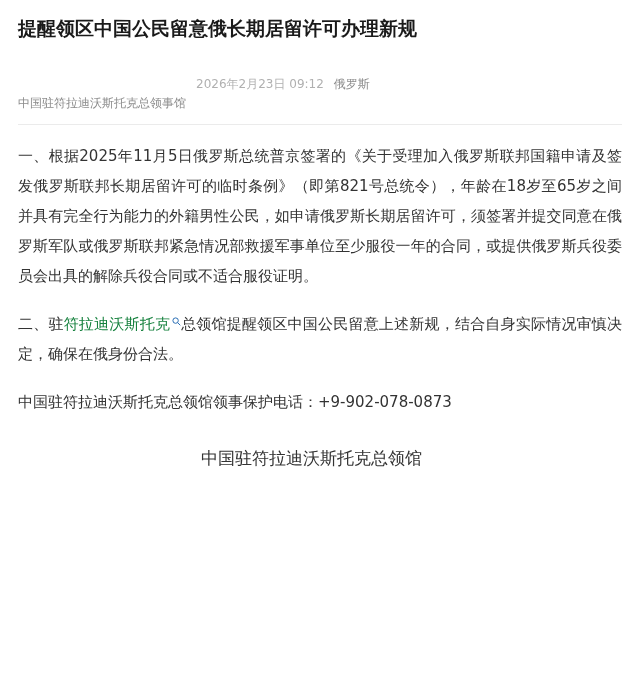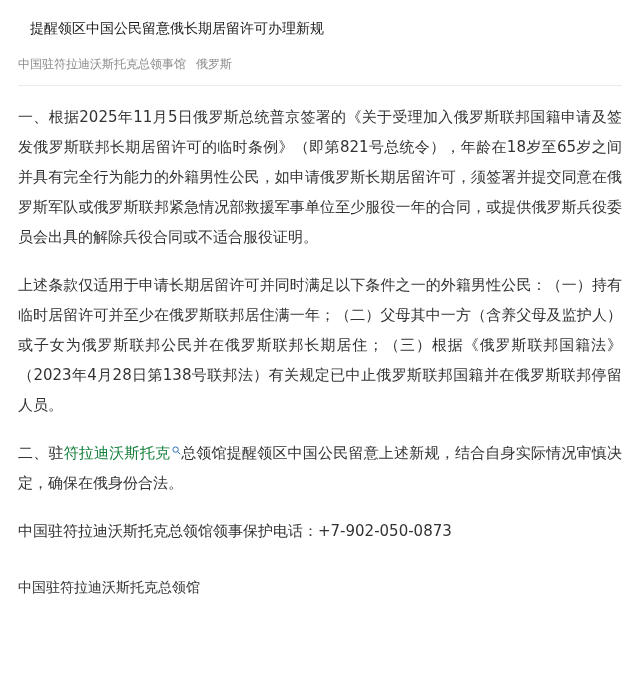--- a/index.html
+++ b/index.html
@@ -16,37 +16,38 @@
   }
   .page {
     width: 640px;
     height: 681px;
     box-sizing: border-box;
     padding: 14px 18px 0 18px;
     position: relative;
     background: #ffffff;
   }
   .article-title {
-    font-size: 14px;
-    font-weight: normal;
+    font-size: 19px;
+    font-weight: bold;
     line-height: 28px;
     color: #1a1a1a;
     letter-spacing: 0px;
-    margin: 0 0 14px 12px;
+    margin: 0 0 14px 0;
   }
   .meta-row {
     display: flex;
     align-items: center;
     gap: 10px;
     font-size: 12px;
     color: #9a9a9a;
     margin-bottom: 12px;
   }
   .meta-source {
     color: #8c8c8c;
+    margin-top: 39px;
   }
   .meta-time {
     color: #b0b0b0;
   }
   .meta-location {
     color: #8c8c8c;
   }
   .divider {
     height: 1px;
     background: #ebebeb;
@@ -70,54 +71,54 @@
     right: 0;
     top: 2px;
     width: 9px;
     height: 9px;
     display: inline-block;
   }
   .search-glyph svg {
     display: block;
   }
   .signature {
-    font-size: 14px;
+    font-size: 17px;
     line-height: 30px;
     color: #333333;
-    text-align: left;
+    text-align: center;
     margin: 26px 17px 0 0;
   }
 </style>
 </head>
 <body>
 
 <div class="page">
 
   <h1 class="article-title">提醒领区中国公民留意俄长期居留许可办理新规</h1>
 
   <div class="meta-row">
     <span class="meta-source">中国驻符拉迪沃斯托克总领事馆</span>
+    <span class="meta-time">2026年2月23日 09:12</span>
     <span class="meta-location">俄罗斯</span>
   </div>
 
   <div class="divider"></div>
 
   <div class="body-text">
 
     <p>一、根据2025年11月5日俄罗斯总统普京签署的《关于受理加入俄罗斯联邦国籍申请及签发俄罗斯联邦长期居留许可的临时条例》（即第821号总统令），年龄在18岁至65岁之间并具有完全行为能力的外籍男性公民，如申请俄罗斯长期居留许可，须签署并提交同意在俄罗斯军队或俄罗斯联邦紧急情况部救援军事单位至少服役一年的合同，或提供俄罗斯兵役委员会出具的解除兵役合同或不适合服役证明。</p>
 
-    <p>上述条款仅适用于申请长期居留许可并同时满足以下条件之一的外籍男性公民：（一）持有临时居留许可并至少在俄罗斯联邦居住满一年；（二）父母其中一方（含养父母及监护人）或子女为俄罗斯联邦公民并在俄罗斯联邦长期居住；（三）根据《俄罗斯联邦国籍法》（2023年4月28日第138号联邦法）有关规定已中止俄罗斯联邦国籍并在俄罗斯联邦停留人员。</p>
 
     <p><span>二、驻</span><span class="link-term"><span>符拉迪沃斯托克</span><span class="search-glyph">
             <svg width="9" height="9" viewBox="0 0 9 9" xmlns="http://www.w3.org/2000/svg">
               <circle cx="3.6" cy="3.6" r="2.7" fill="none" stroke="#2b6fb5" stroke-width="1"></circle>
               <line x1="5.7" y1="5.7" x2="8.3" y2="8.3" stroke="#2b6fb5" stroke-width="1"></line>
             </svg>
           </span></span><span>总领馆提醒领区中国公民留意上述新规，结合自身实际情况审慎决定，确保在俄身份合法。</span></p>
 
-    <p>中国驻符拉迪沃斯托克总领馆领事保护电话：+7-902-050-0873</p>
+    <p>中国驻符拉迪沃斯托克总领馆领事保护电话：+9-902-078-0873</p>
 
 
   </div>
 
   <div class="signature">中国驻符拉迪沃斯托克总领馆</div>
 
 </div>
 
 </body></html>

